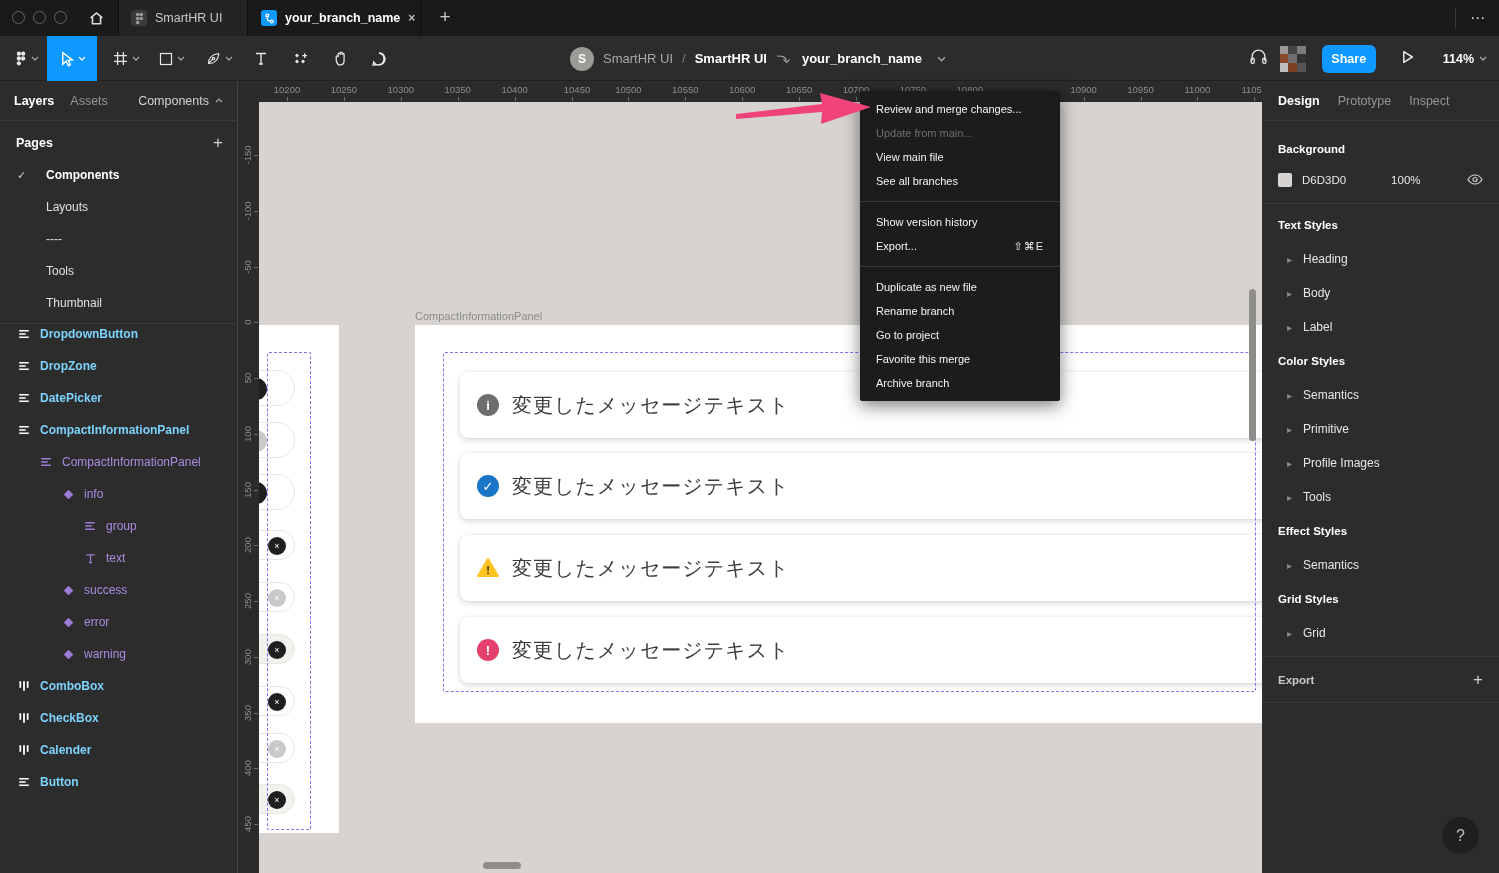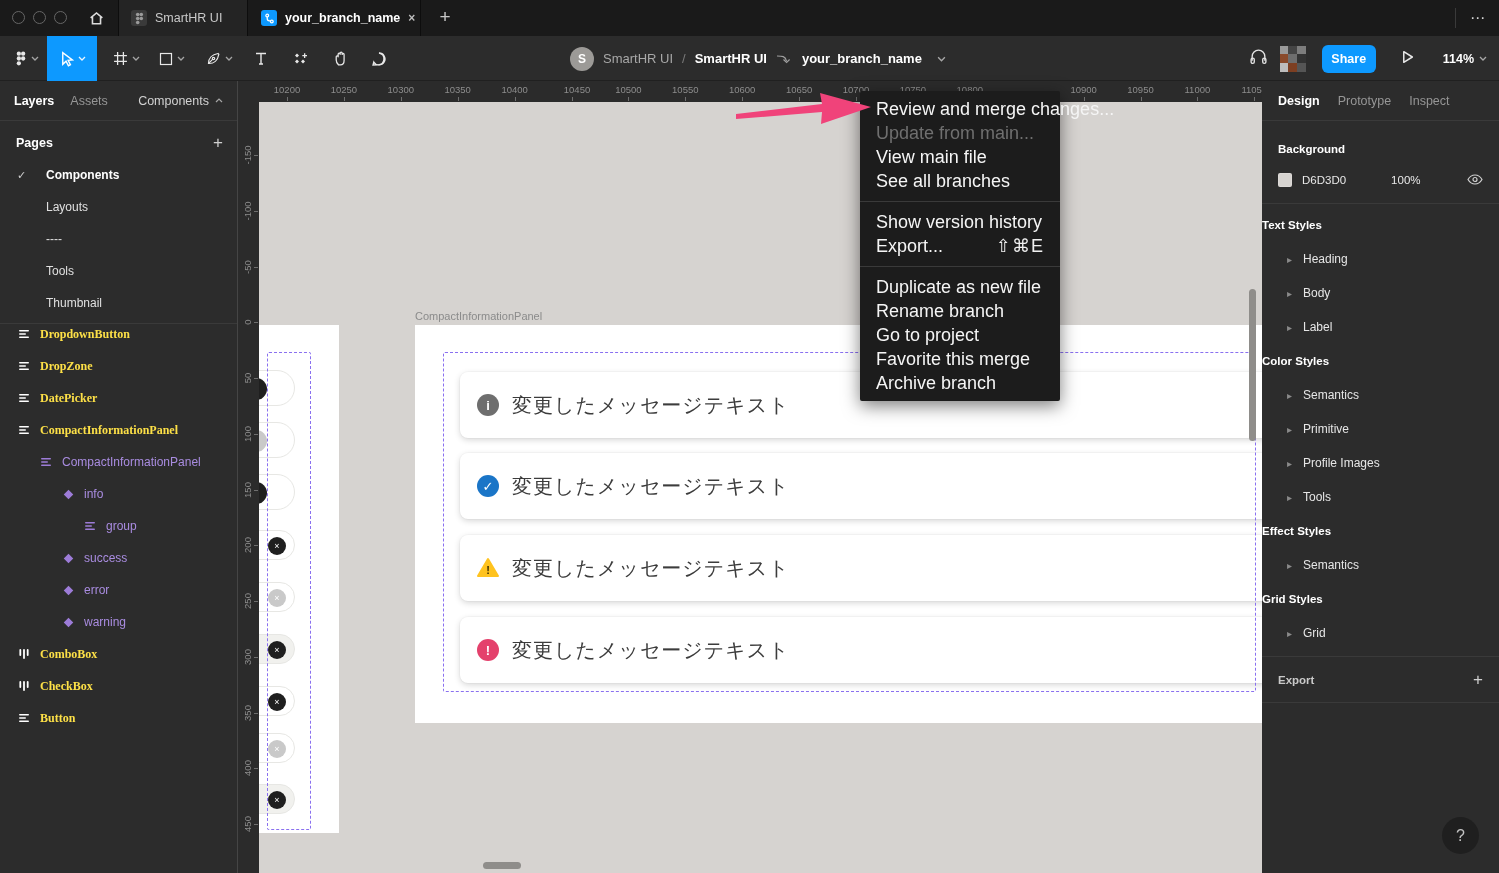--- a/index.html
+++ b/index.html
@@ -54,21 +54,21 @@
   .pages-header { height:38px; display:flex; align-items:center; padding:6px 14px 0 16px; }
   .pages-header .ph-label { color:#fff; font-weight:700; font-size:12.5px; }
   .pages-header .ph-plus { margin-left:auto; color:#d0d0d0; font-size:17px; }
   .page-row { height:32px; display:flex; align-items:center; font-size:12px; color:#e0e0e0; position:relative; padding-left:46px; }
   .page-row .pg-check { position:absolute; left:17px; color:#cfcfcf; font-size:11px; }
   .page-row.selected { color:#fff; font-weight:700; }
   .pages-divider { height:1px; background:#3a3a3a; margin-top:4px; }
   .tree { margin-top:-6px; }
   .layer-row { height:32px; display:flex; align-items:center; font-size:12px; gap:10px; }
   .layer-row .l-icon { width:12px; height:12px; flex:0 0 12px; display:flex; align-items:center; justify-content:center; }
-  .layer-row.white { color:#fde047; font-weight:700;font-family:Liberation Serif, serif; }
+  .layer-row.white { color:#7dd3fc; font-weight:700; }
   .layer-row.white .l-icon { color:#fff; }
   .layer-row.purple { color:#a98ce0; font-weight:400; }
   .layer-row.purple .l-icon { color:#9d7cd8; }
 
   
   .canvas-area { position:absolute; left:238px; top:81px; width:1024px; height:792px; background:#d6d3d0; overflow:hidden; }
   .frame { position:absolute; background:#fff; }
   .frame-label { position:absolute; left:177px; top:229px; font-size:11px; color:#8b8b8b; z-index:3; }
   .dashed-box { position:absolute; border:1px dashed #8a70f0; border-radius:2px; z-index:4; }
   .msg-card { position:absolute; left:222px; width:830px; height:66px; background:#fff; border-radius:8px;
@@ -88,42 +88,42 @@
   .h-ruler .ruler-label { top:3px; width:60px; text-align:center; }
   .h-tick { position:absolute; bottom:1px; width:1px; height:4px; background:#6e6e6e; }
   .v-ruler .ruler-label { width:40px; height:12px; text-align:center; transform:rotate(-90deg); }
   .v-tick { position:absolute; right:1px; width:4px; height:1px; background:#6e6e6e; }
   .vscroll { position:absolute; left:1011px; top:208px; width:7px; height:152px; border-radius:4px; background:#8f8d8a; z-index:20; }
   .hscroll { position:absolute; left:245px; top:781px; width:38px; height:7px; border-radius:4px; background:#8f8d8a; z-index:20; }
 
   
   .branch-menu { position:absolute; left:860px; top:91px; width:200px; background:#1c1c1c; border-radius:2px;
     box-shadow:0 5px 17px rgba(0,0,0,.5); padding:6px 0; z-index:40; }
-  .menu-item { height:24px; display:flex; align-items:center; padding:0 16px; font-size:18px; color:#f5f5f5; white-space:nowrap; }
+  .menu-item { height:24px; display:flex; align-items:center; padding:0 16px; font-size:11px; color:#f5f5f5; white-space:nowrap; }
   .menu-item.disabled { color:#6f6f6f; }
   .menu-item .shortcut { margin-left:auto; color:#f0f0f0; letter-spacing:1px; }
   .menu-sep { height:1px; background:#3a3a3a; margin:8px 0; }
 
   
   .annotation-arrow { position:absolute; left:736px; top:92px; z-index:45; pointer-events:none; }
 
   
   .right-sidebar { position:absolute; left:1262px; top:81px; width:237px; height:792px; background:#2c2c2c; overflow:hidden; }
   .right-sidebar .panel-tabs { padding:0 16px; }
   .rt-design { color:#fff; font-weight:700; }
   .rt-other { color:#969696; margin-left:18px; }
   .bg-section { padding:16px 16px 16px 16px; border-bottom:1px solid #3a3a3a; }
   .bg-header { color:#fff; font-weight:700; font-size:11.5px; margin:6px 0 18px; }
   .bg-row { display:flex; align-items:center; font-size:11.5px; color:#e8e8e8; }
   .bg-swatch { width:14px; height:14px; border-radius:2px; margin-right:10px; border:1px solid rgba(255,255,255,.15); }
   .bg-opacity { margin-left:45px; }
   .bg-eye { margin-left:auto; color:#d0d0d0; }
   .styles-block { padding-top:4px; }
   .style-row { height:34px; display:flex; align-items:center; font-size:12px; }
-  .style-row.header { color:#fff; font-weight:700; font-size:11.5px; padding-left:0; }
+  .style-row.header { color:#fff; font-weight:700; font-size:11.5px; padding-left:16px; }
   .style-row.item { color:#e6e6e6; padding-left:41px; position:relative; }
   .style-row.item .caret { position:absolute; left:25px; color:#8a8a8a; font-size:10px; }
   .export-section { border-top:1px solid #3a3a3a; border-bottom:1px solid #3a3a3a; height:47px; margin-top:6px;
     display:flex; align-items:center; padding:0 16px; }
   .export-label { color:#c9c9c9; font-weight:700; font-size:11.5px; }
   .export-plus { margin-left:auto; color:#d0d0d0; font-size:17px; }
   .help-btn { position:absolute; right:20px; bottom:19px; width:37px; height:37px; border-radius:50%; background:#1f1f1f;
     color:#c3c3c3; font-size:16px; display:flex; align-items:center; justify-content:center; }
 </style>
 </head>
@@ -384,20 +384,28 @@
         <div class="layer-row purple" style="padding-left: 84px;">
           <span class="l-icon">
             <svg width="12" height="12" viewBox="0 0 12 12" fill="currentColor">
               <rect x="1" y="2" width="10" height="1.6" rx="0.8"></rect>
               <rect x="1" y="5.2" width="7" height="1.6" rx="0.8"></rect>
               <rect x="1" y="8.4" width="10" height="1.6" rx="0.8"></rect>
             </svg>
           </span>
           <span>group</span>
         </div>
+        <div class="layer-row purple" style="padding-left: 84px;">
+          <span class="l-icon">
+            <svg width="11" height="11" viewBox="0 0 12 12" fill="none" stroke="currentColor" stroke-width="1.3">
+              <path d="M1.5 2 H10.5 M6 2 V10.5 M4.2 10.5 H7.8"></path>
+            </svg>
+          </span>
+          <span>text</span>
+        </div>
         <div class="layer-row purple" style="padding-left: 62px;">
           <span class="l-icon">
             <svg width="11" height="11" viewBox="0 0 12 12" fill="currentColor">
               <path d="M6 0.8 L11.2 6 L6 11.2 L0.8 6 Z"></path>
             </svg>
           </span>
           <span>success</span>
         </div>
         <div class="layer-row purple" style="padding-left: 62px;">
           <span class="l-icon">
@@ -427,20 +435,30 @@
         </div>
         <div class="layer-row white" style="padding-left: 18px;">
           <span class="l-icon">
             <svg width="12" height="12" viewBox="0 0 12 12" fill="currentColor">
               <rect x="1.4" y="1" width="1.8" height="7" rx="0.9"></rect>
               <rect x="5.1" y="1" width="1.8" height="10" rx="0.9"></rect>
               <rect x="8.8" y="1" width="1.8" height="7" rx="0.9"></rect>
             </svg>
           </span>
           <span>CheckBox</span>
+        </div>
+        <div class="layer-row white" style="padding-left: 18px;">
+          <span class="l-icon">
+            <svg width="12" height="12" viewBox="0 0 12 12" fill="currentColor">
+              <rect x="1.4" y="1" width="1.8" height="7" rx="0.9"></rect>
+              <rect x="5.1" y="1" width="1.8" height="10" rx="0.9"></rect>
+              <rect x="8.8" y="1" width="1.8" height="7" rx="0.9"></rect>
+            </svg>
+          </span>
+          <span>Calender</span>
         </div>
         <div class="layer-row white" style="padding-left: 18px;">
           <span class="l-icon">
             <svg width="12" height="12" viewBox="0 0 12 12" fill="currentColor">
               <rect x="1" y="2" width="10" height="1.6" rx="0.8"></rect>
               <rect x="1" y="5.2" width="7" height="1.6" rx="0.8"></rect>
               <rect x="1" y="8.4" width="10" height="1.6" rx="0.8"></rect>
             </svg>
           </span>
           <span>Button</span>

